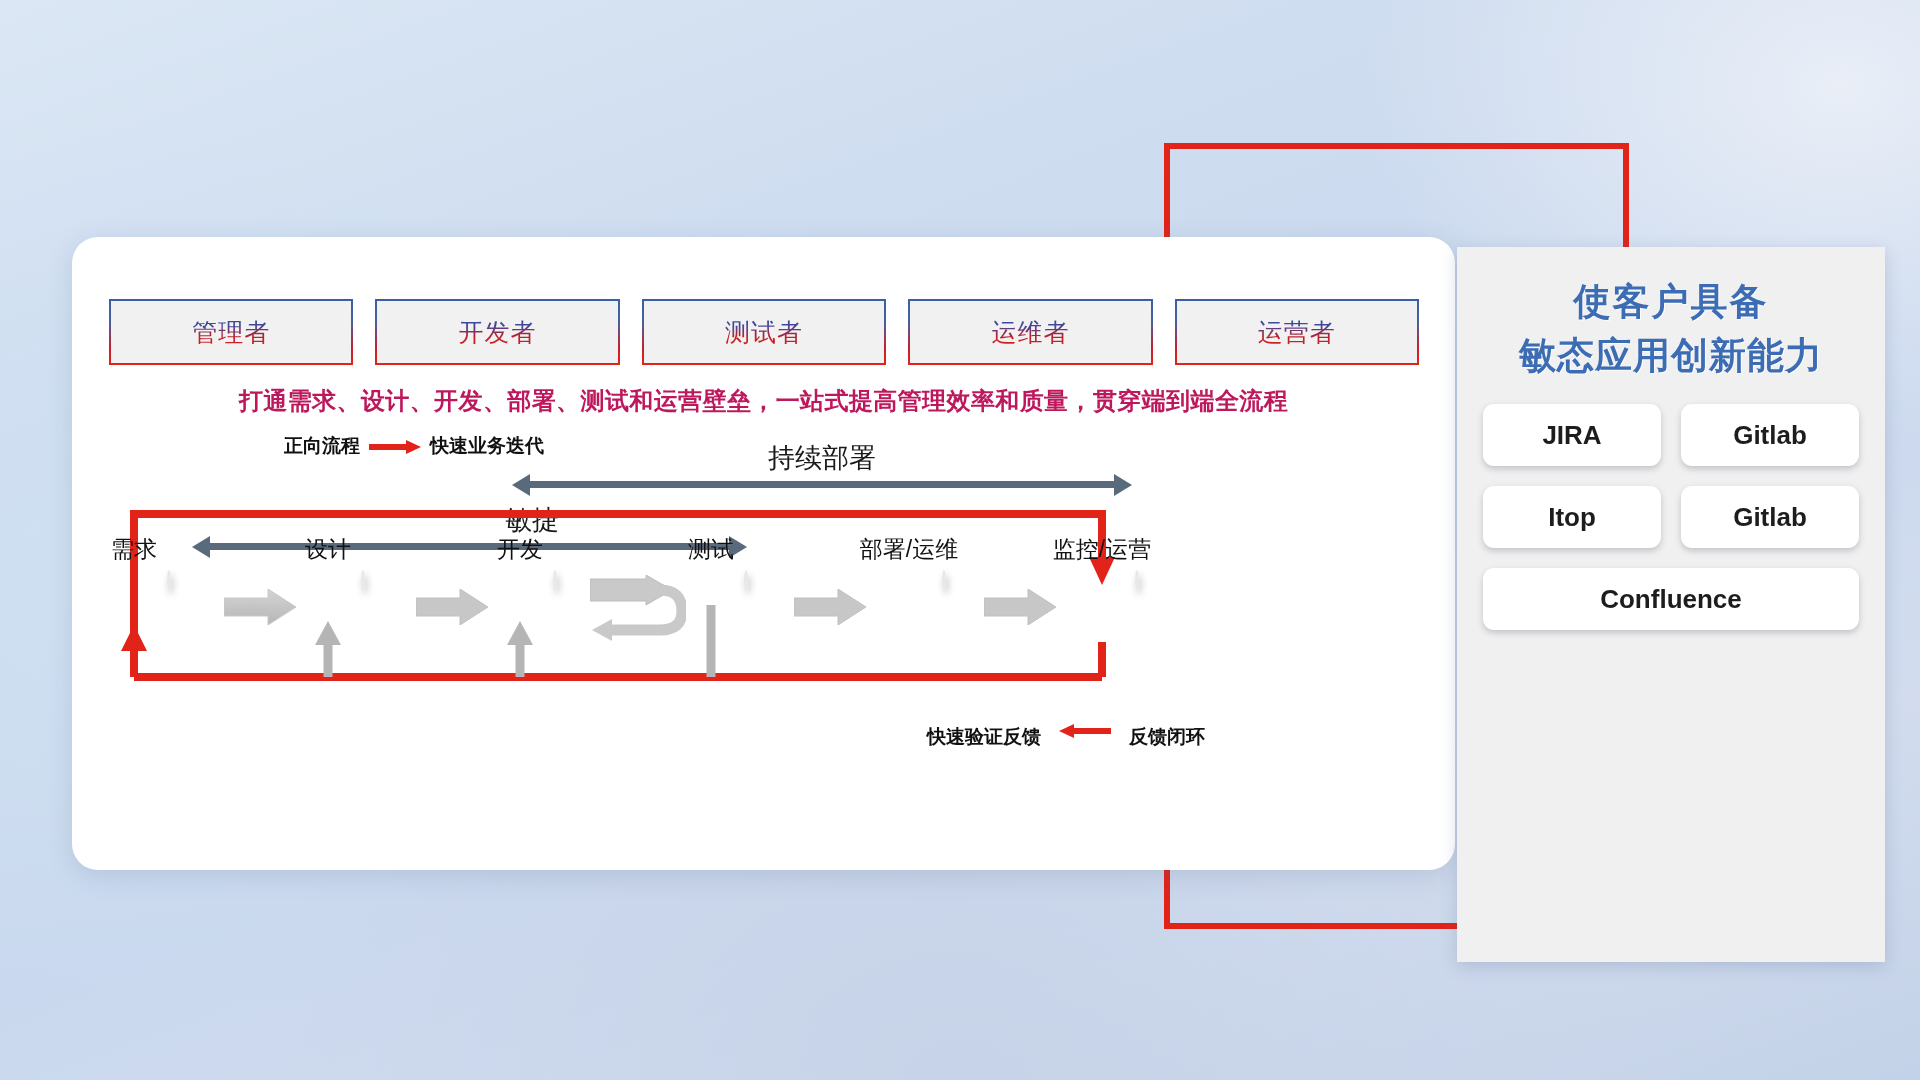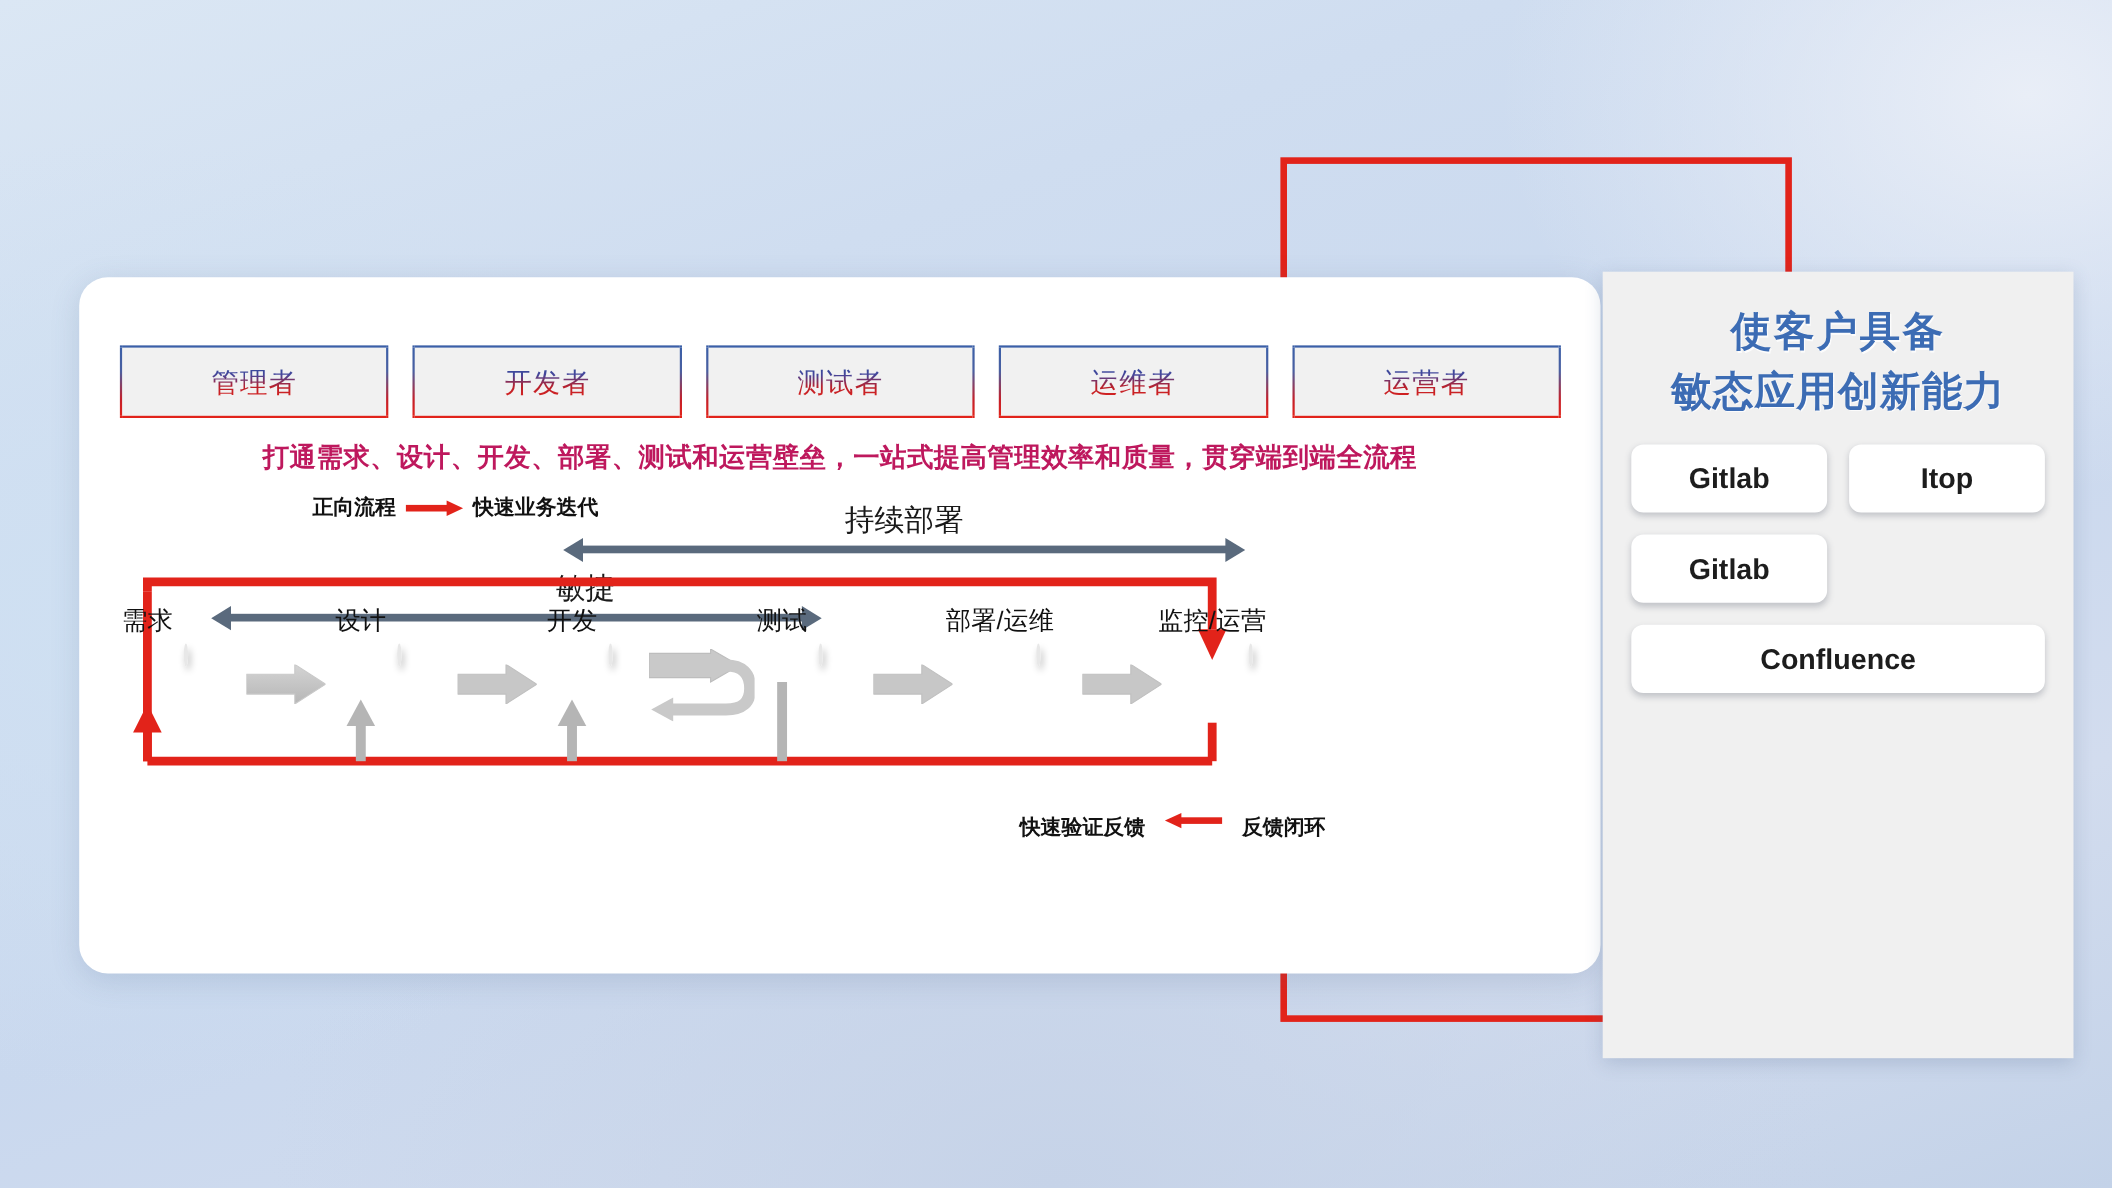--- a/index.html
+++ b/index.html
@@ -21,21 +21,21 @@
     position: absolute;
     left: 1164px; top: 143px;
     width: 465px; height: 786px;
     border: 6px solid #e2231a;
     z-index: 1;
   }
 
   
   #main-card {
     position: absolute;
-    left: 72px; top: 252px;
+    left: 72px; top: 237px;
     width: 1383px; height: 633px;
     background: #ffffff;
     border-radius: 26px;
     box-shadow: 0 6px 26px rgba(80,100,140,0.18);
     z-index: 3;
   }
 
   
   #roles {
     position: absolute;
@@ -345,18 +345,19 @@
   </div>
 
 </div>
 
 <div id="right-panel">
   <div id="panel-title">
     <div class="line1">使客户具备</div>
     <div class="line2">敏态应用创新能力</div>
   </div>
   <div id="tool-grid">
+    <div class="tool-chip">JIRA</div>
     <div class="tool-chip">Gitlab</div>
     <div class="tool-chip">Itop</div>
     <div class="tool-chip">Gitlab</div>
     <div class="tool-chip wide">Confluence</div>
   </div>
 </div>
 
 </body></html>

